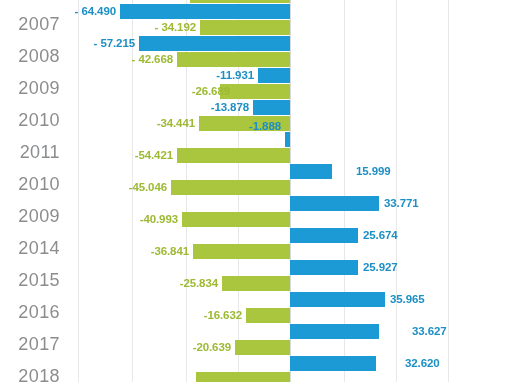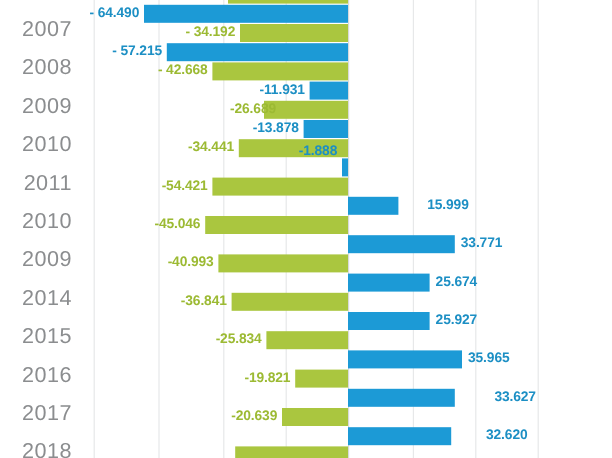--- a/index.html
+++ b/index.html
@@ -151,21 +151,21 @@
       <div class="bar-label blue right" style="top: 229px; left: 363px;">25.674</div>
       <div class="bar green" style="left: 193px; top: 244px; width: 97px;"></div>
       <div class="bar-label green left" style="top: 245px; right: 321px;">-36.841</div>
       <div class="bar blue" style="left: 290px; top: 260px; width: 68px;"></div>
       <div class="bar-label blue right" style="top: 261px; left: 363px;">25.927</div>
       <div class="bar green" style="left: 222px; top: 276px; width: 68px;"></div>
       <div class="bar-label green left" style="top: 277px; right: 292px;">-25.834</div>
       <div class="bar blue" style="left: 290px; top: 292px; width: 95px;"></div>
       <div class="bar-label blue right" style="top: 293px; left: 390px;">35.965</div>
       <div class="bar green" style="left: 246px; top: 308px; width: 44px;"></div>
-      <div class="bar-label green left" style="top: 309px; right: 268px;">-19.821</div>
+      <div class="bar-label green left" style="top: 309px; right: 268px;">-16.632</div>
       <div class="bar blue" style="left: 290px; top: 324px; width: 89px;"></div>
       <div class="bar-label blue right" style="top: 325px; left: 384px; margin-left: 28px;">33.627</div>
       <div class="bar green" style="left: 235px; top: 340px; width: 55px;"></div>
       <div class="bar-label green left" style="top: 341px; right: 279px;">-20.639</div>
       <div class="bar blue" style="left: 290px; top: 356px; width: 86px;"></div>
       <div class="bar-label blue right" style="top: 357px; left: 369px; margin-left: 36px;">32.620</div>
     </div>
 
 </div>
 

